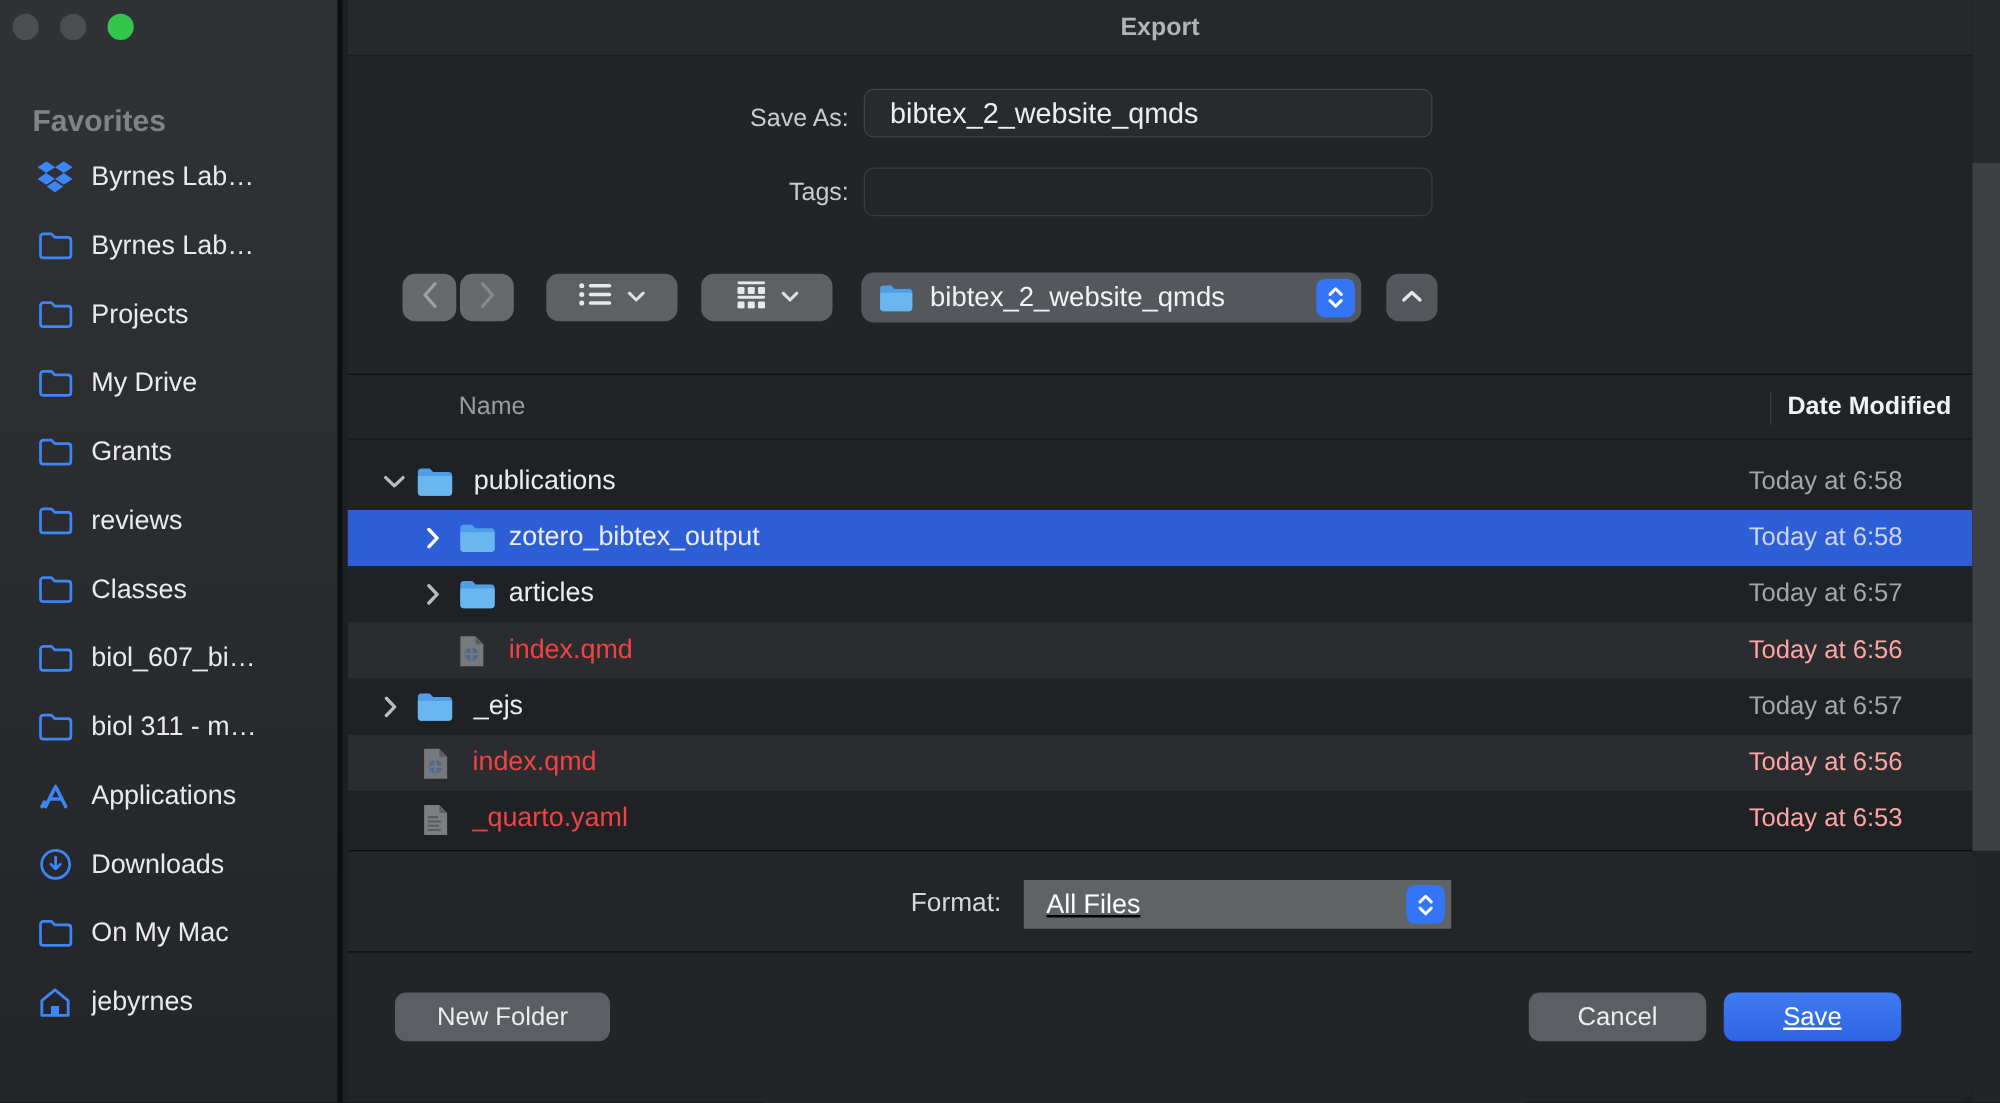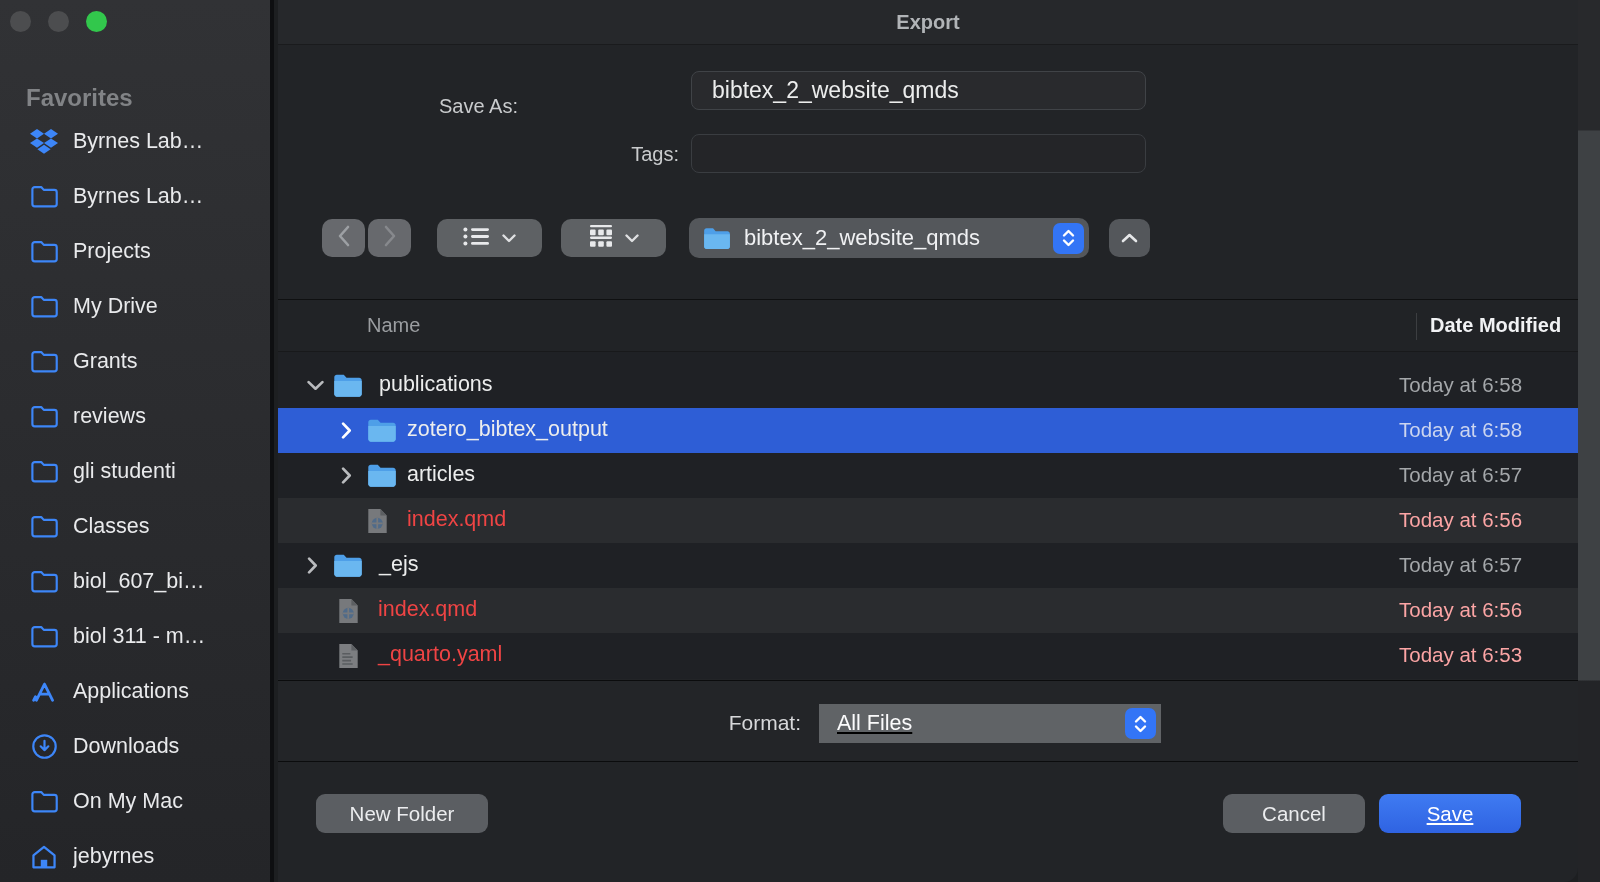--- a/index.html
+++ b/index.html
@@ -155,28 +155,20 @@
             </svg>
           </span>
           <span class="slabel">reviews</span>
         </div>
         <div class="side-item">
           <span class="sicon">
             <svg width="29" height="25" viewBox="0 0 28 24">
      <path d="M2.3 5.2 c0-1.3 1-2.3 2.3-2.3 h6.2 l2.5 2.7 h10.2 c1.3 0 2.3 1 2.3 2.3 v11.3 c0 1.3-1 2.3-2.3 2.3 H4.6 c-1.3 0-2.3-1-2.3-2.3 Z" fill="none" stroke="#3d86f8" stroke-width="2.1" stroke-linejoin="round"></path>
             </svg>
           </span>
-          <span class="slabel">gli studenti</span>
-        </div>
-        <div class="side-item">
-          <span class="sicon">
-            <svg width="29" height="25" viewBox="0 0 28 24">
-     <path d="M2.3 5.2 c0-1.3 1-2.3 2.3-2.3 h6.2 l2.5 2.7 h10.2 c1.3 0 2.3 1 2.3 2.3 v11.3 c0 1.3-1 2.3-2.3 2.3 H4.6 c-1.3 0-2.3-1-2.3-2.3 Z" fill="none" stroke="#3d86f8" stroke-width="2.1" stroke-linejoin="round"></path>
-            </svg>
-          </span>
           <span class="slabel">Classes</span>
         </div>
         <div class="side-item">
           <span class="sicon">
             <svg width="29" height="25" viewBox="0 0 28 24">
      <path d="M2.3 5.2 c0-1.3 1-2.3 2.3-2.3 h6.2 l2.5 2.7 h10.2 c1.3 0 2.3 1 2.3 2.3 v11.3 c0 1.3-1 2.3-2.3 2.3 H4.6 c-1.3 0-2.3-1-2.3-2.3 Z" fill="none" stroke="#3d86f8" stroke-width="2.1" stroke-linejoin="round"></path>
             </svg>
           </span>
           <span class="slabel">biol_607_bi…</span>
         </div>
@@ -223,21 +215,21 @@
           <span class="slabel">jebyrnes</span>
         </div>
       </div>
   </div>
 
   <div class="main">
     <div class="titlebar">
       <div class="title">Export</div>
     </div>
 
-    <div class="row-label" style="left:0;width:401px;top:95px;text-align:center;">Save As:</div>
+    <div class="row-label" style="left:0;width:401px;top:84px;">Save As:</div>
     <input class="text-field" style="left: 413px; top: 71px; width: 455px; height: 39px;" value="bibtex_2_website_qmds">
     <div class="row-label" style="left:0;width:401px;top:143px;">Tags:</div>
     <input class="text-field tags-field" style="left: 413px; top: 134px; width: 455px; height: 39px;" value="">
 
     <div class="tbtn navbtn" style="left:44px;">
       <span>
         <svg width="14" height="22" viewBox="0 0 14 22">
             <path d="M11 2 L3 11 L11 20" stroke="#9da0a4" stroke-width="2.6" fill="none" stroke-linecap="round" stroke-linejoin="round"></path>
           </svg>
       </span>

